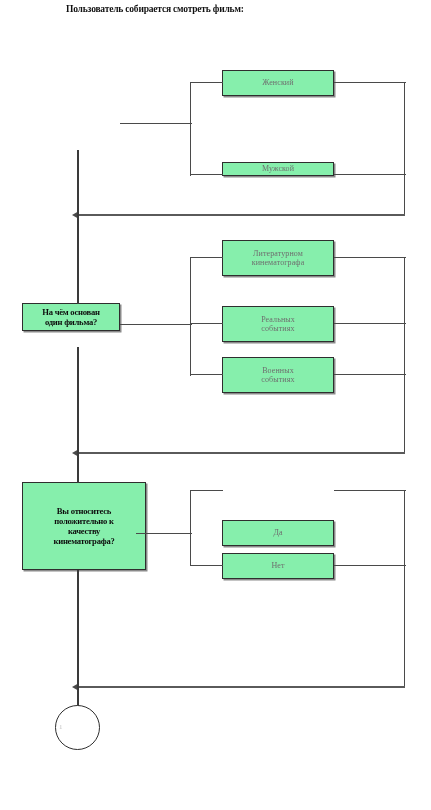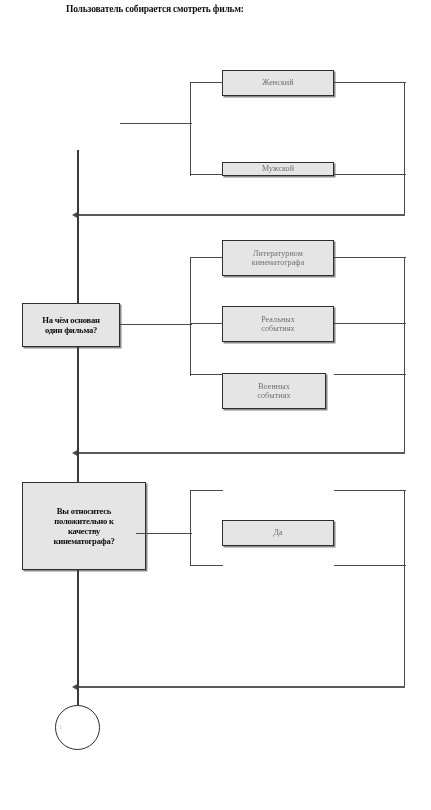--- a/index.html
+++ b/index.html
@@ -44,21 +44,21 @@
   }
   .doc-listitem .num {
     display: inline-block;
     width: 22px;
   }
 
   
   .node {
     position: absolute;
     box-sizing: border-box;
-    background: #e5e5e5;
+    background: #86efac;
     border: 1px solid #2e2e2e;
     box-shadow: 1.5px 1.5px 0 0 #8a8a8a;
     display: flex;
     align-items: center;
     justify-content: center;
     text-align: center;
   }
   .node-text {
     display: block;
     width: 100%;
@@ -140,40 +140,40 @@
   <div class="line v" style="left:190px; top:83px; height:93px;"></div>
   <div class="line h" style="left:190px; top:82px; width:33px;"></div>
   <div class="line h" style="left:190px; top:174px; width:33px;"></div>
 
   <div class="line h" style="left:334px; top:82px; width:72px;"></div>
   <div class="line h" style="left:334px; top:174px; width:72px;"></div>
   <div class="line v" style="left:404px; top:82px; height:133px;"></div>
   <div class="line ret" style="left:78px; top:214px; width:327px;"></div>
   <div class="arrow-left" style="left:72px; top:211px;"></div>
 
-  <div class="node question" style="left:22px; top:303px; width:98px; height:44px;">
+  <div class="node question" style="left:22px; top:303px; width:98px; height:28px;">
     <span class="node-text">
       <span>На чём основан</span><br>
       <span>один фильма?</span>
     </span>
   </div>
 
   <div class="node option" style="left:222px; top:240px; width:112px; height:36px;">
     <span class="node-text">
       <span>Литературном</span><br>
       <span>кинематографа</span>
     </span>
   </div>
   <div class="node option" style="left:222px; top:306px; width:112px; height:36px;">
     <span class="node-text">
       <span>Реальных</span><br>
       <span>событиях</span>
     </span>
   </div>
-  <div class="node option" style="left:222px; top:373px; width:104px; height:36px;">
+  <div class="node option" style="left:222px; top:357px; width:112px; height:36px;">
     <span class="node-text">
       <span>Военных</span><br>
       <span>событиях</span>
     </span>
   </div>
 
   <div class="line h" style="left:120px; top:324px; width:72px;"></div>
   <div class="line v" style="left:190px; top:258px; height:118px;"></div>
   <div class="line h" style="left:190px; top:257px; width:33px;"></div>
   <div class="line h" style="left:190px; top:323px; width:33px;"></div>
@@ -191,20 +191,23 @@
       <span>Вы относитесь</span><br>
       <span>положительно к</span><br>
       <span>качеству</span><br>
       <span>кинематографа?</span>
     </span>
   </div>
 
   <div class="node option" style="left:222px; top:478px; width:112px; height:26px;margin-top:42px;">
     <span class="node-text">Да</span>
   </div>
+  <div class="node option" style="left:222px; top:553px; width:112px; height:26px;">
+    <span class="node-text">Нет</span>
+  </div>
 
   <div class="line h" style="left:136px; top:533px; width:56px;"></div>
   <div class="line v" style="left:190px; top:490px; height:76px;"></div>
   <div class="line h" style="left:190px; top:490px; width:33px;"></div>
   <div class="line h" style="left:190px; top:565px; width:33px;"></div>
 
   <div class="line h" style="left:334px; top:490px; width:72px;"></div>
   <div class="line h" style="left:334px; top:565px; width:72px;"></div>
   <div class="line v" style="left:404px; top:490px; height:197px;"></div>
   <div class="line ret" style="left:78px; top:686px; width:327px;"></div>

